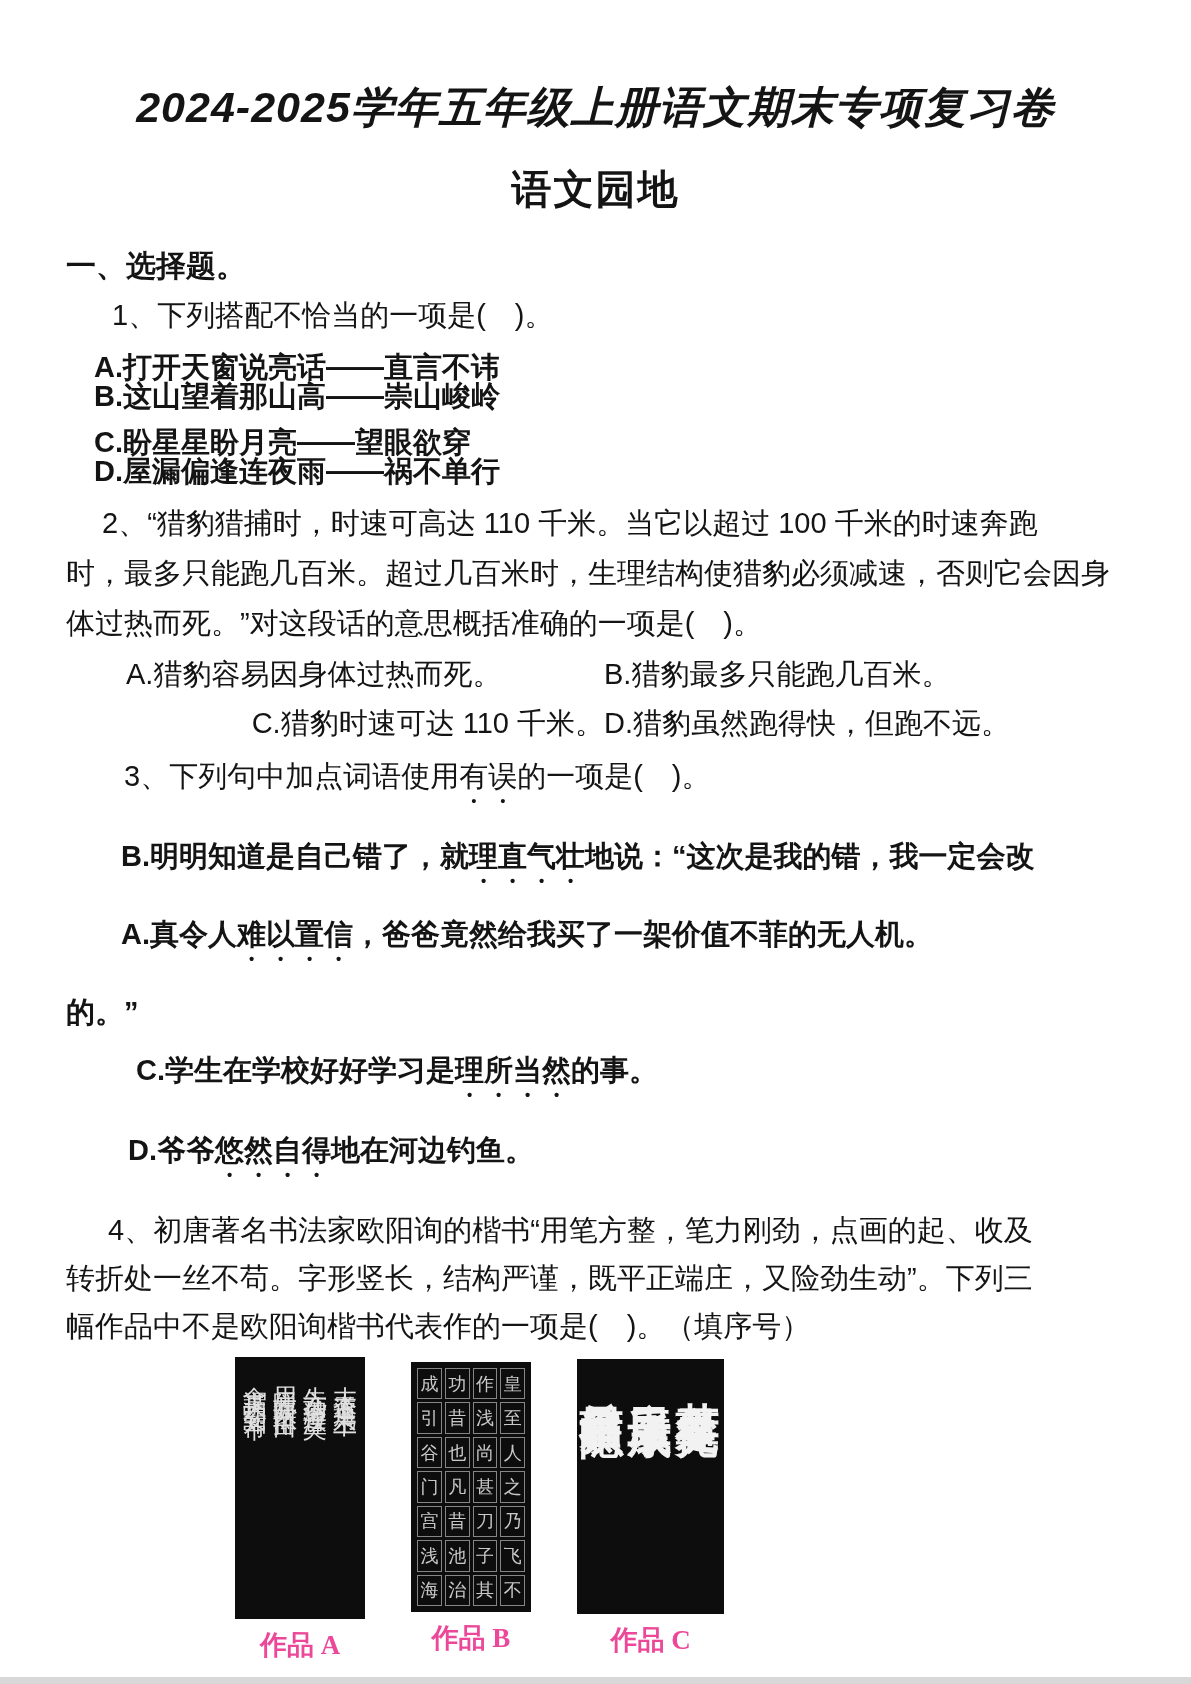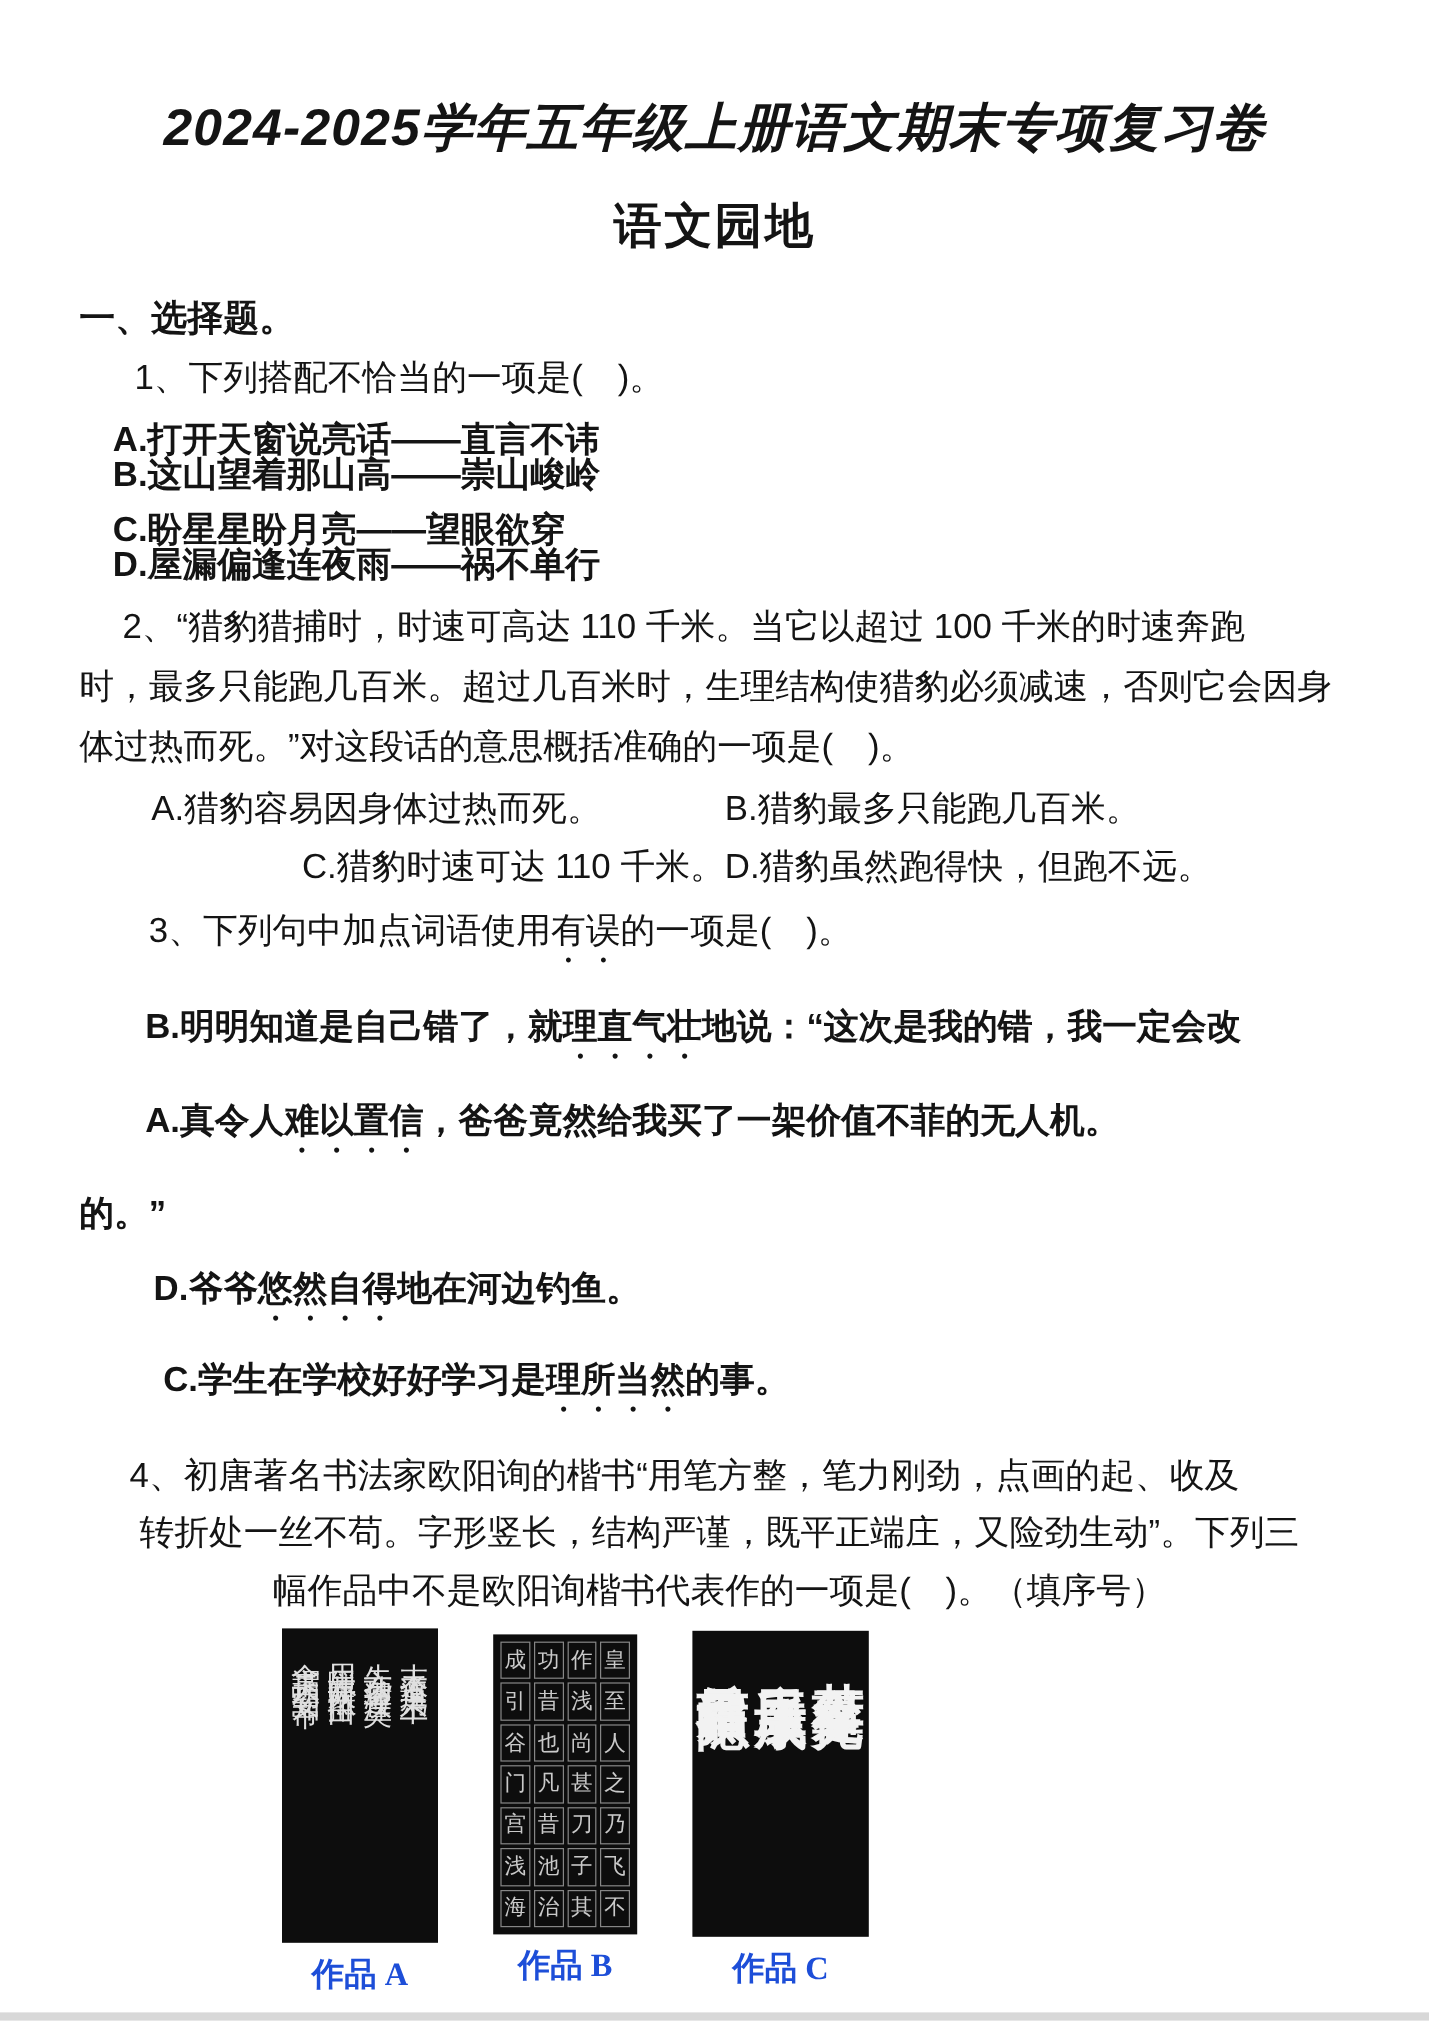--- a/index.html
+++ b/index.html
@@ -25,21 +25,21 @@
   .q2-opts{display:flex;margin-top:22px;padding-left:60px;}
   .q2-opts.second{margin-top:20px;text-align:right;}
   .q2-opts .first-col{width:478px;flex:0 0 auto;}
   .q3-stem{margin-top:22px;padding-left:58px;}
   .q3-opt{margin-top:29px;padding-left:55px;font-weight:bold;}
   .q3-opt.b{margin-top:31px;}
   .q3-cont{margin-top:31px;font-weight:bold;}
   .q3-opt.c{margin-top:27px;padding-left:70px;}
   .q3-opt.d{margin-top:31px;padding-left:62px;}
   .q4-line1{margin-top:33px;padding-left:42px;}
-  .q4-line{margin-top:19px;text-align:center;}
+  .q4-line{margin-top:19px;}
   .em{
     text-emphasis:filled dot;-webkit-text-emphasis:filled dot;
     text-emphasis-position:under right;-webkit-text-emphasis-position:under right;
   }
   .works-row{display:flex;align-items:flex-start;margin:16px 0 0 169px;}
   .work{display:flex;flex-direction:column;align-items:center;}
   .work+.work{margin-left:46px;}
   .work-b-wrap{margin-top:5px;}
   .work-c-wrap{margin-top:2px;}
   .plate{background:#0d0d0d;color:#f2f2f2;font-family:"DejaVu Serif","Liberation Serif",serif;box-sizing:border-box;}
@@ -56,21 +56,21 @@
     border:1px solid rgba(255,255,255,.5);color:rgba(255,255,255,.78);
     font-size:18px;display:flex;align-items:center;justify-content:center;overflow:hidden;
   }
   .plate-c{
     width:147px;height:255px;writing-mode:vertical-rl;padding:8px 2px;
     font-size:44px;font-weight:bold;letter-spacing:3px;
   }
   .plate-c .col{line-height:48px;}
   .work-label{
     margin-top:13px;font-family:"Liberation Serif","DejaVu Serif",serif;
-    font-weight:bold;font-size:27px;color:#1d4ed8;
+    font-weight:bold;font-size:27px;color:#ec4899;
   }
   .bottom-strip{position:absolute;left:0;right:0;bottom:0;height:7px;background:#d8d8d8;}
 </style>
 </head>
 <body>
 
 <div class="page-title">2024-2025学年五年级上册语文期末专项复习卷</div>
 <div class="page-subtitle">语文园地</div>
 
 <div class="content">
@@ -102,25 +102,25 @@
   <div class="q3-stem">
     <span>3、下列句中加点词语使用</span><span class="em">有误</span><span>的一项是(　)。</span>
   </div>
   <div class="q3-opt b">
     <span>B.明明知道是自己错了，就</span><span class="em">理直气壮</span><span>地说：“这次是我的错，我一定会改</span>
   </div>
   <div class="q3-opt">
     <span>A.真令人</span><span class="em">难以置信</span><span>，爸爸竟然给我买了一架价值不菲的无人机。</span>
   </div>
   <div class="q3-cont">的。”</div>
+  <div class="q3-opt c">
+    <span>C.学生在学校好好学习是</span><span class="em">理所当然</span><span>的事。</span>
+  </div>
   <div class="q3-opt d">
     <span>D.爷爷</span><span class="em">悠然自得</span><span>地在河边钓鱼。</span>
-  </div>
-  <div class="q3-opt c">
-    <span>C.学生在学校好好学习是</span><span class="em">理所当然</span><span>的事。</span>
   </div>
 
   <div class="q4-line1">4、初唐著名书法家欧阳询的楷书“用笔方整，笔力刚劲，点画的起、收及</div>
   <div class="q4-line">转折处一丝不苟。字形竖长，结构严谨，既平正端庄，又险劲生动”。下列三</div>
   <div class="q4-line">幅作品中不是欧阳询楷书代表作的一项是(　)。（填序号）</div>
 
   <div class="works-row">
     <div class="work">
       <div class="plate plate-a">
         <div class="col">末大道運爲上不</div>

